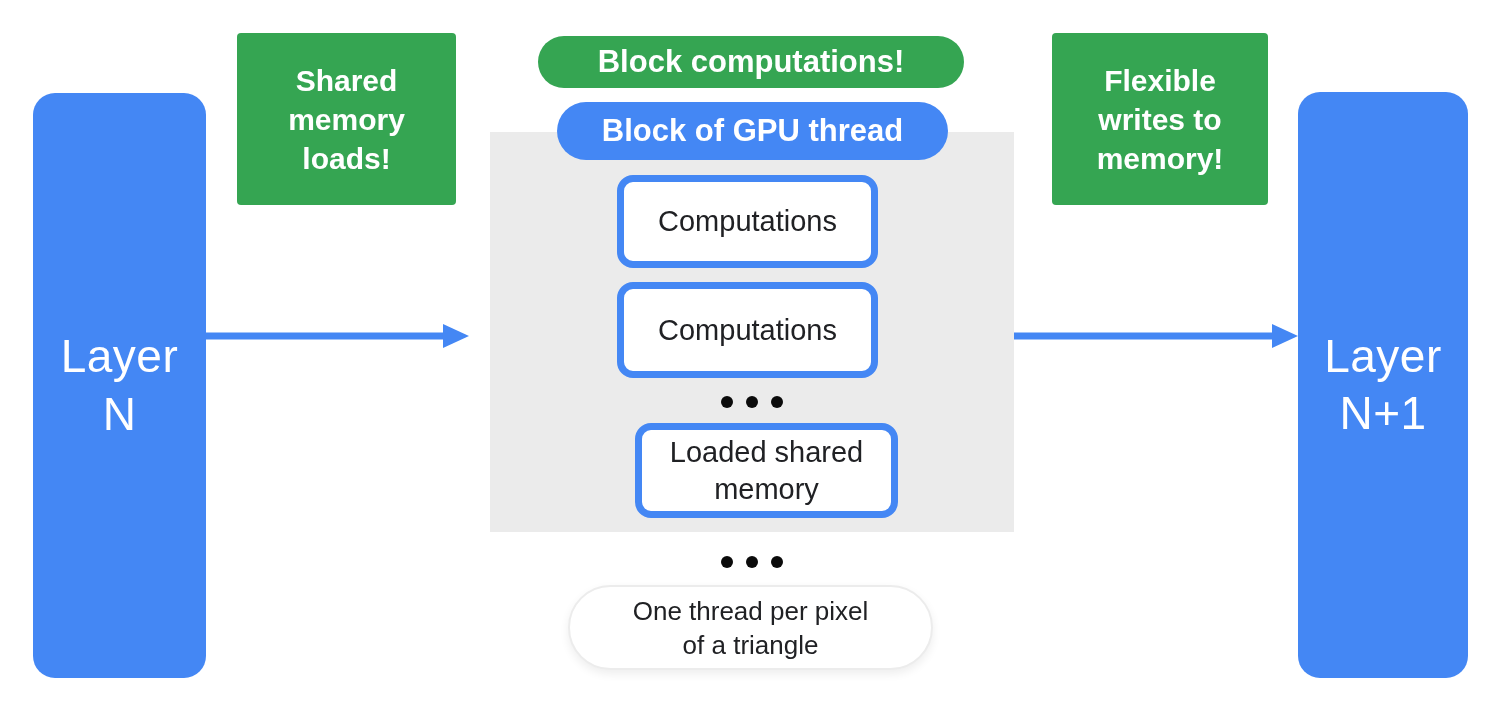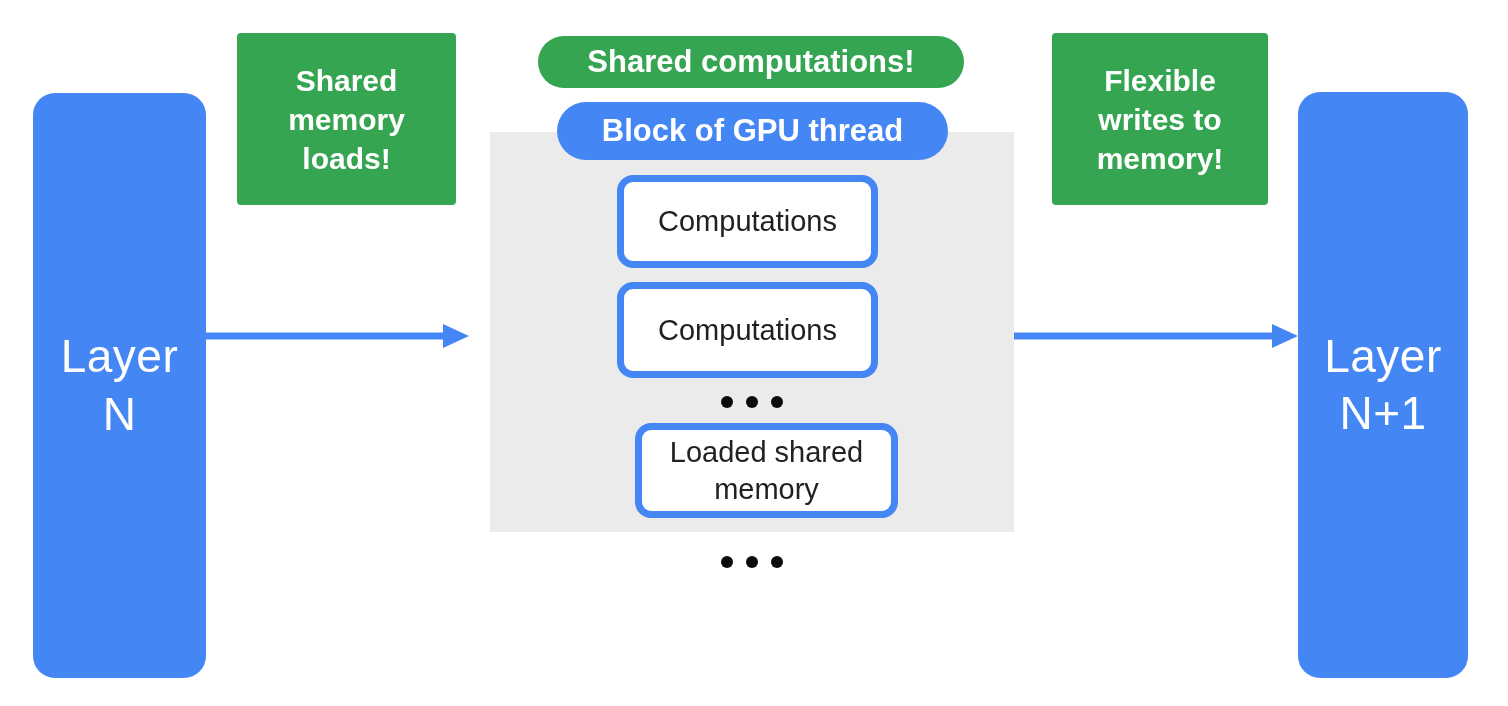--- a/index.html
+++ b/index.html
@@ -83,21 +83,21 @@
   <div class="layer" id="layer-n">Layer
 N</div>
 
   <div class="layer" id="layer-n1">Layer
 N+1</div>
 
   <div class="green-note" id="note-left">Shared
 memory
 loads!</div>
 
-  <div class="pill" id="pill-green">Shared computations!</div>
+  <div class="pill" id="pill-green">Block computations!</div>
 
   <div class="green-note" id="note-right">Flexible
 writes to
 memory!</div>
 
   <div id="gray-box"></div>
 
   <div class="pill" id="pill-blue">Block of GPU thread</div>
 
   <div class="thread-box" id="thread-1">Computations</div>
@@ -111,20 +111,22 @@
   </div>
 
   <div class="thread-box" id="thread-3">Loaded shared memory</div>
 
   <div class="dots" id="dots-outer">
     <i></i>
     <i></i>
     <i></i>
   </div>
 
+  <div id="caption-pill">One thread per pixel
+of a triangle</div>
 
   <svg class="arrow" id="arrow-left" width="264" height="26" viewBox="0 0 264 26">
     <line x1="0" y1="13" x2="241" y2="13" stroke="#4487F4" stroke-width="7"></line>
     <polygon points="238,1 264,13 238,25" fill="#4487F4"></polygon>
   </svg>
 
   <svg class="arrow" id="arrow-right" width="284" height="26" viewBox="0 0 284 26">
     <line x1="0" y1="13" x2="261" y2="13" stroke="#4487F4" stroke-width="7"></line>
     <polygon points="258,1 284,13 258,25" fill="#4487F4"></polygon>
   </svg>

